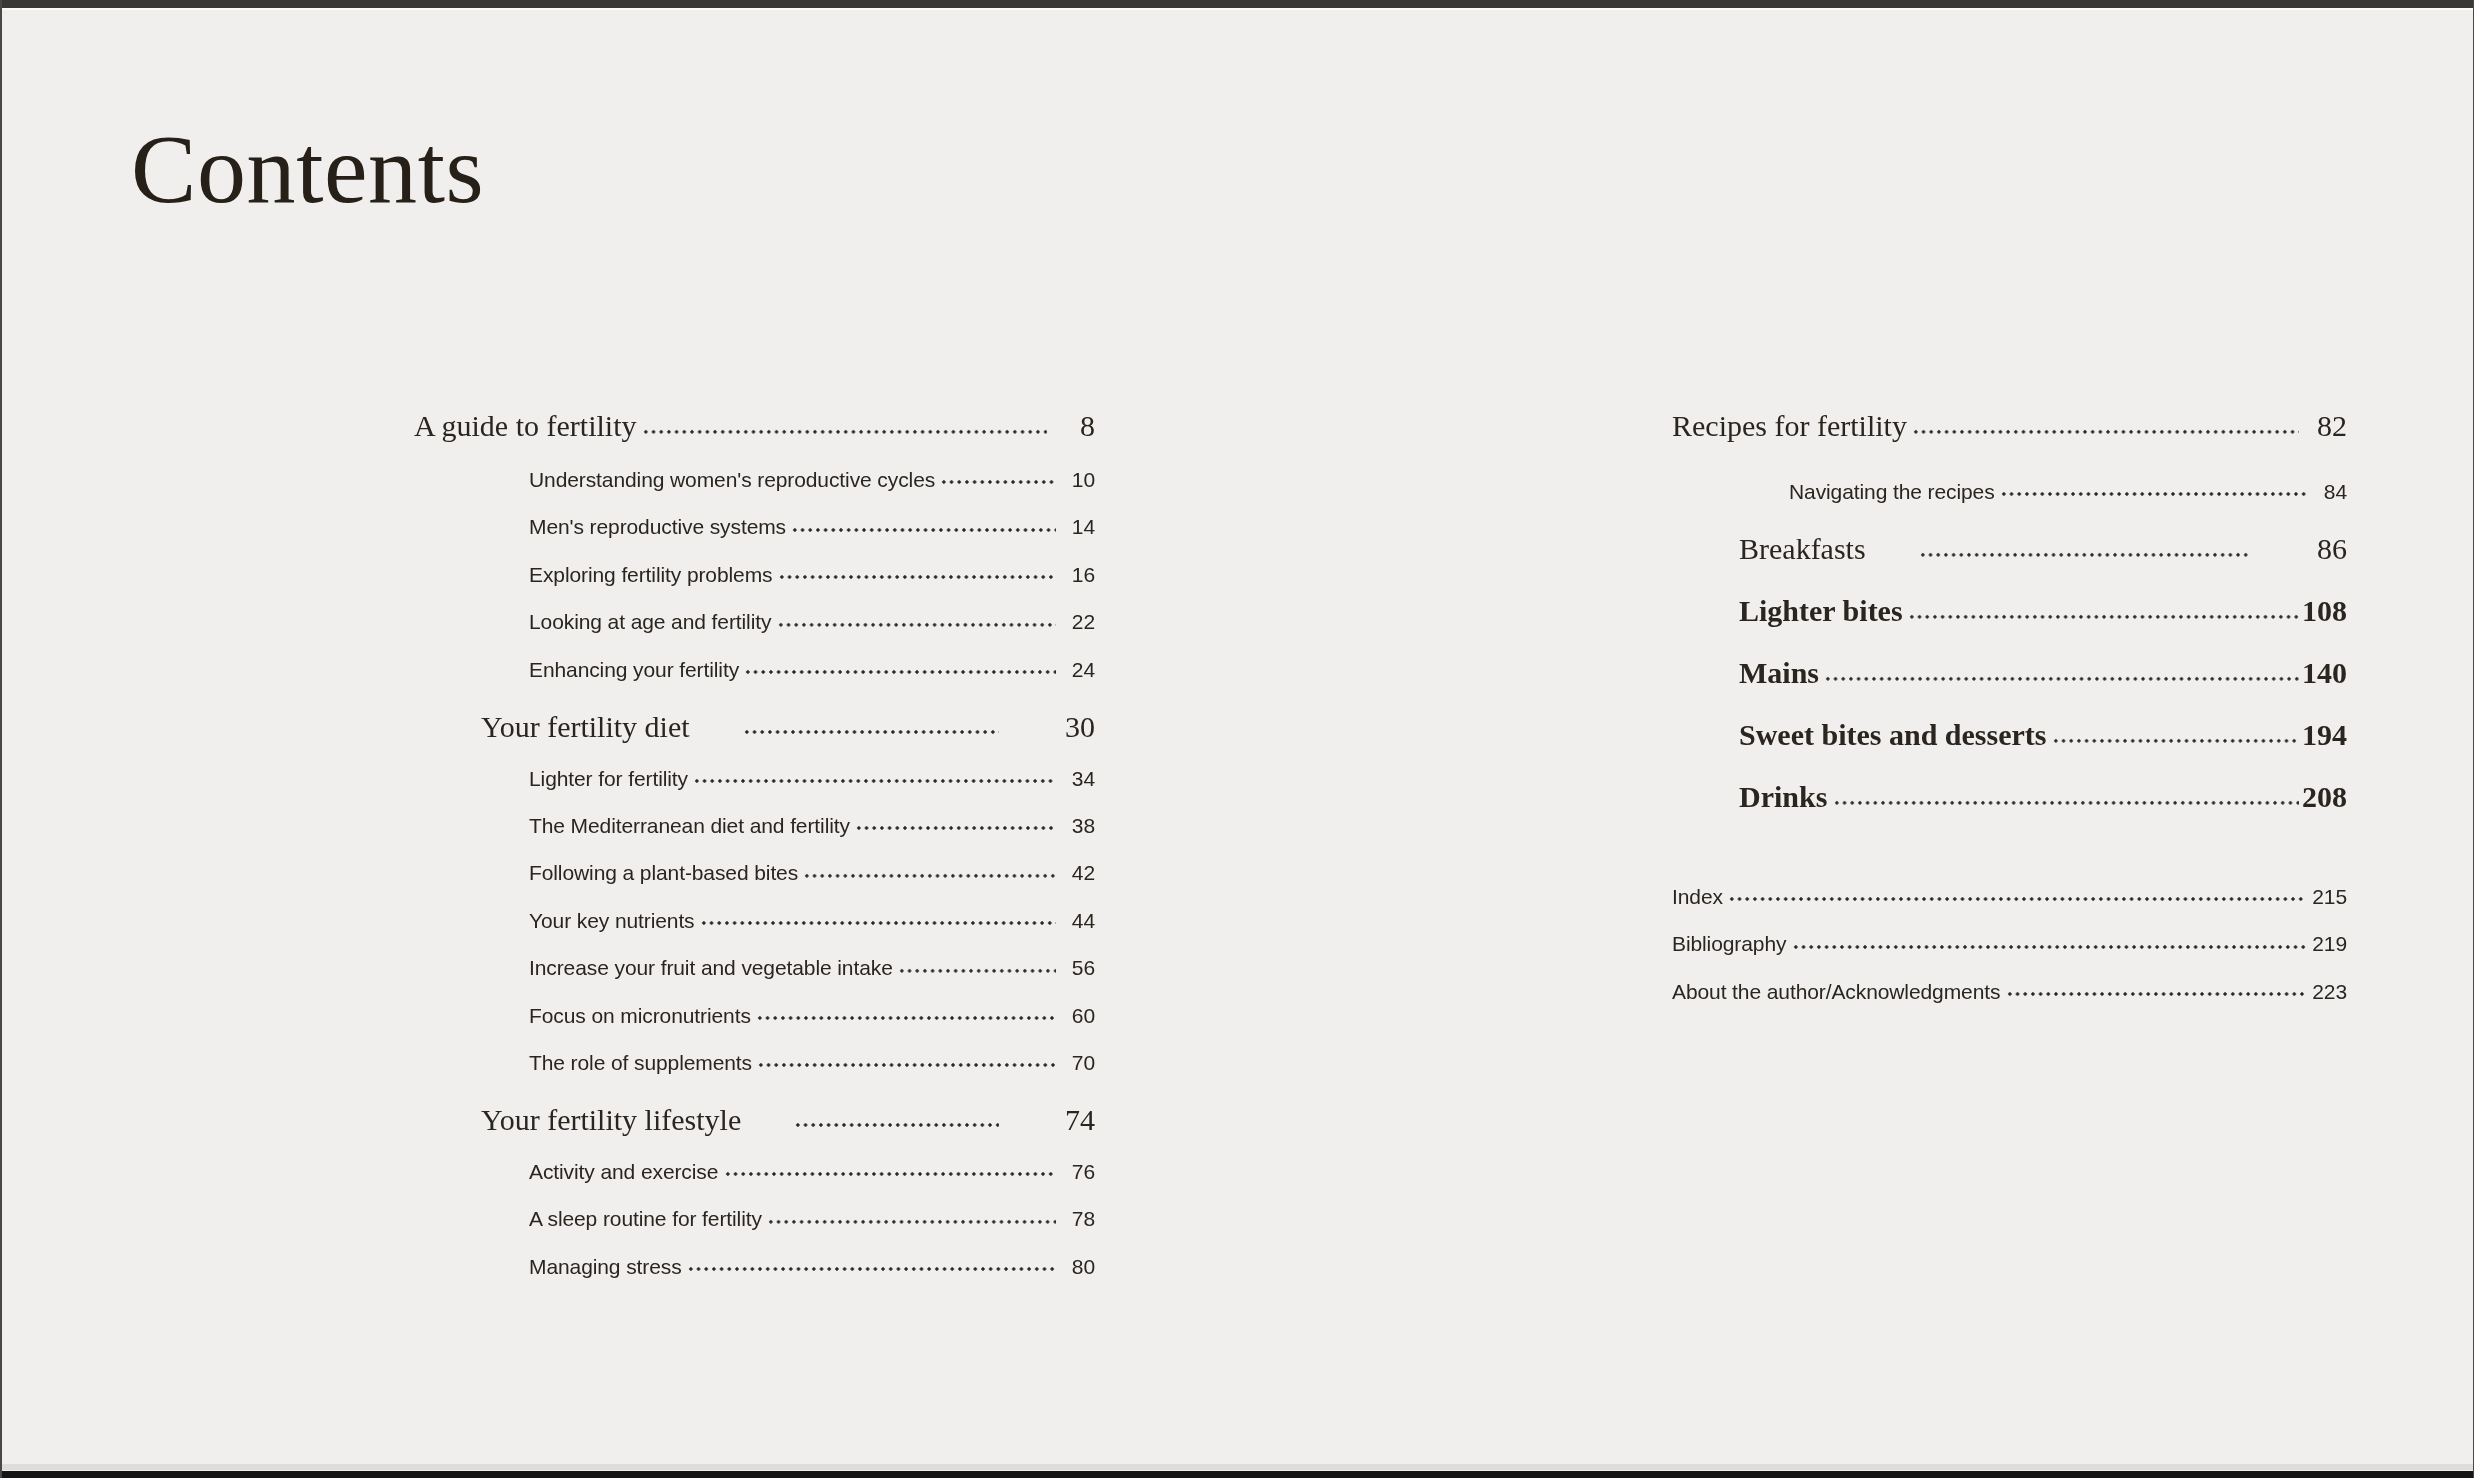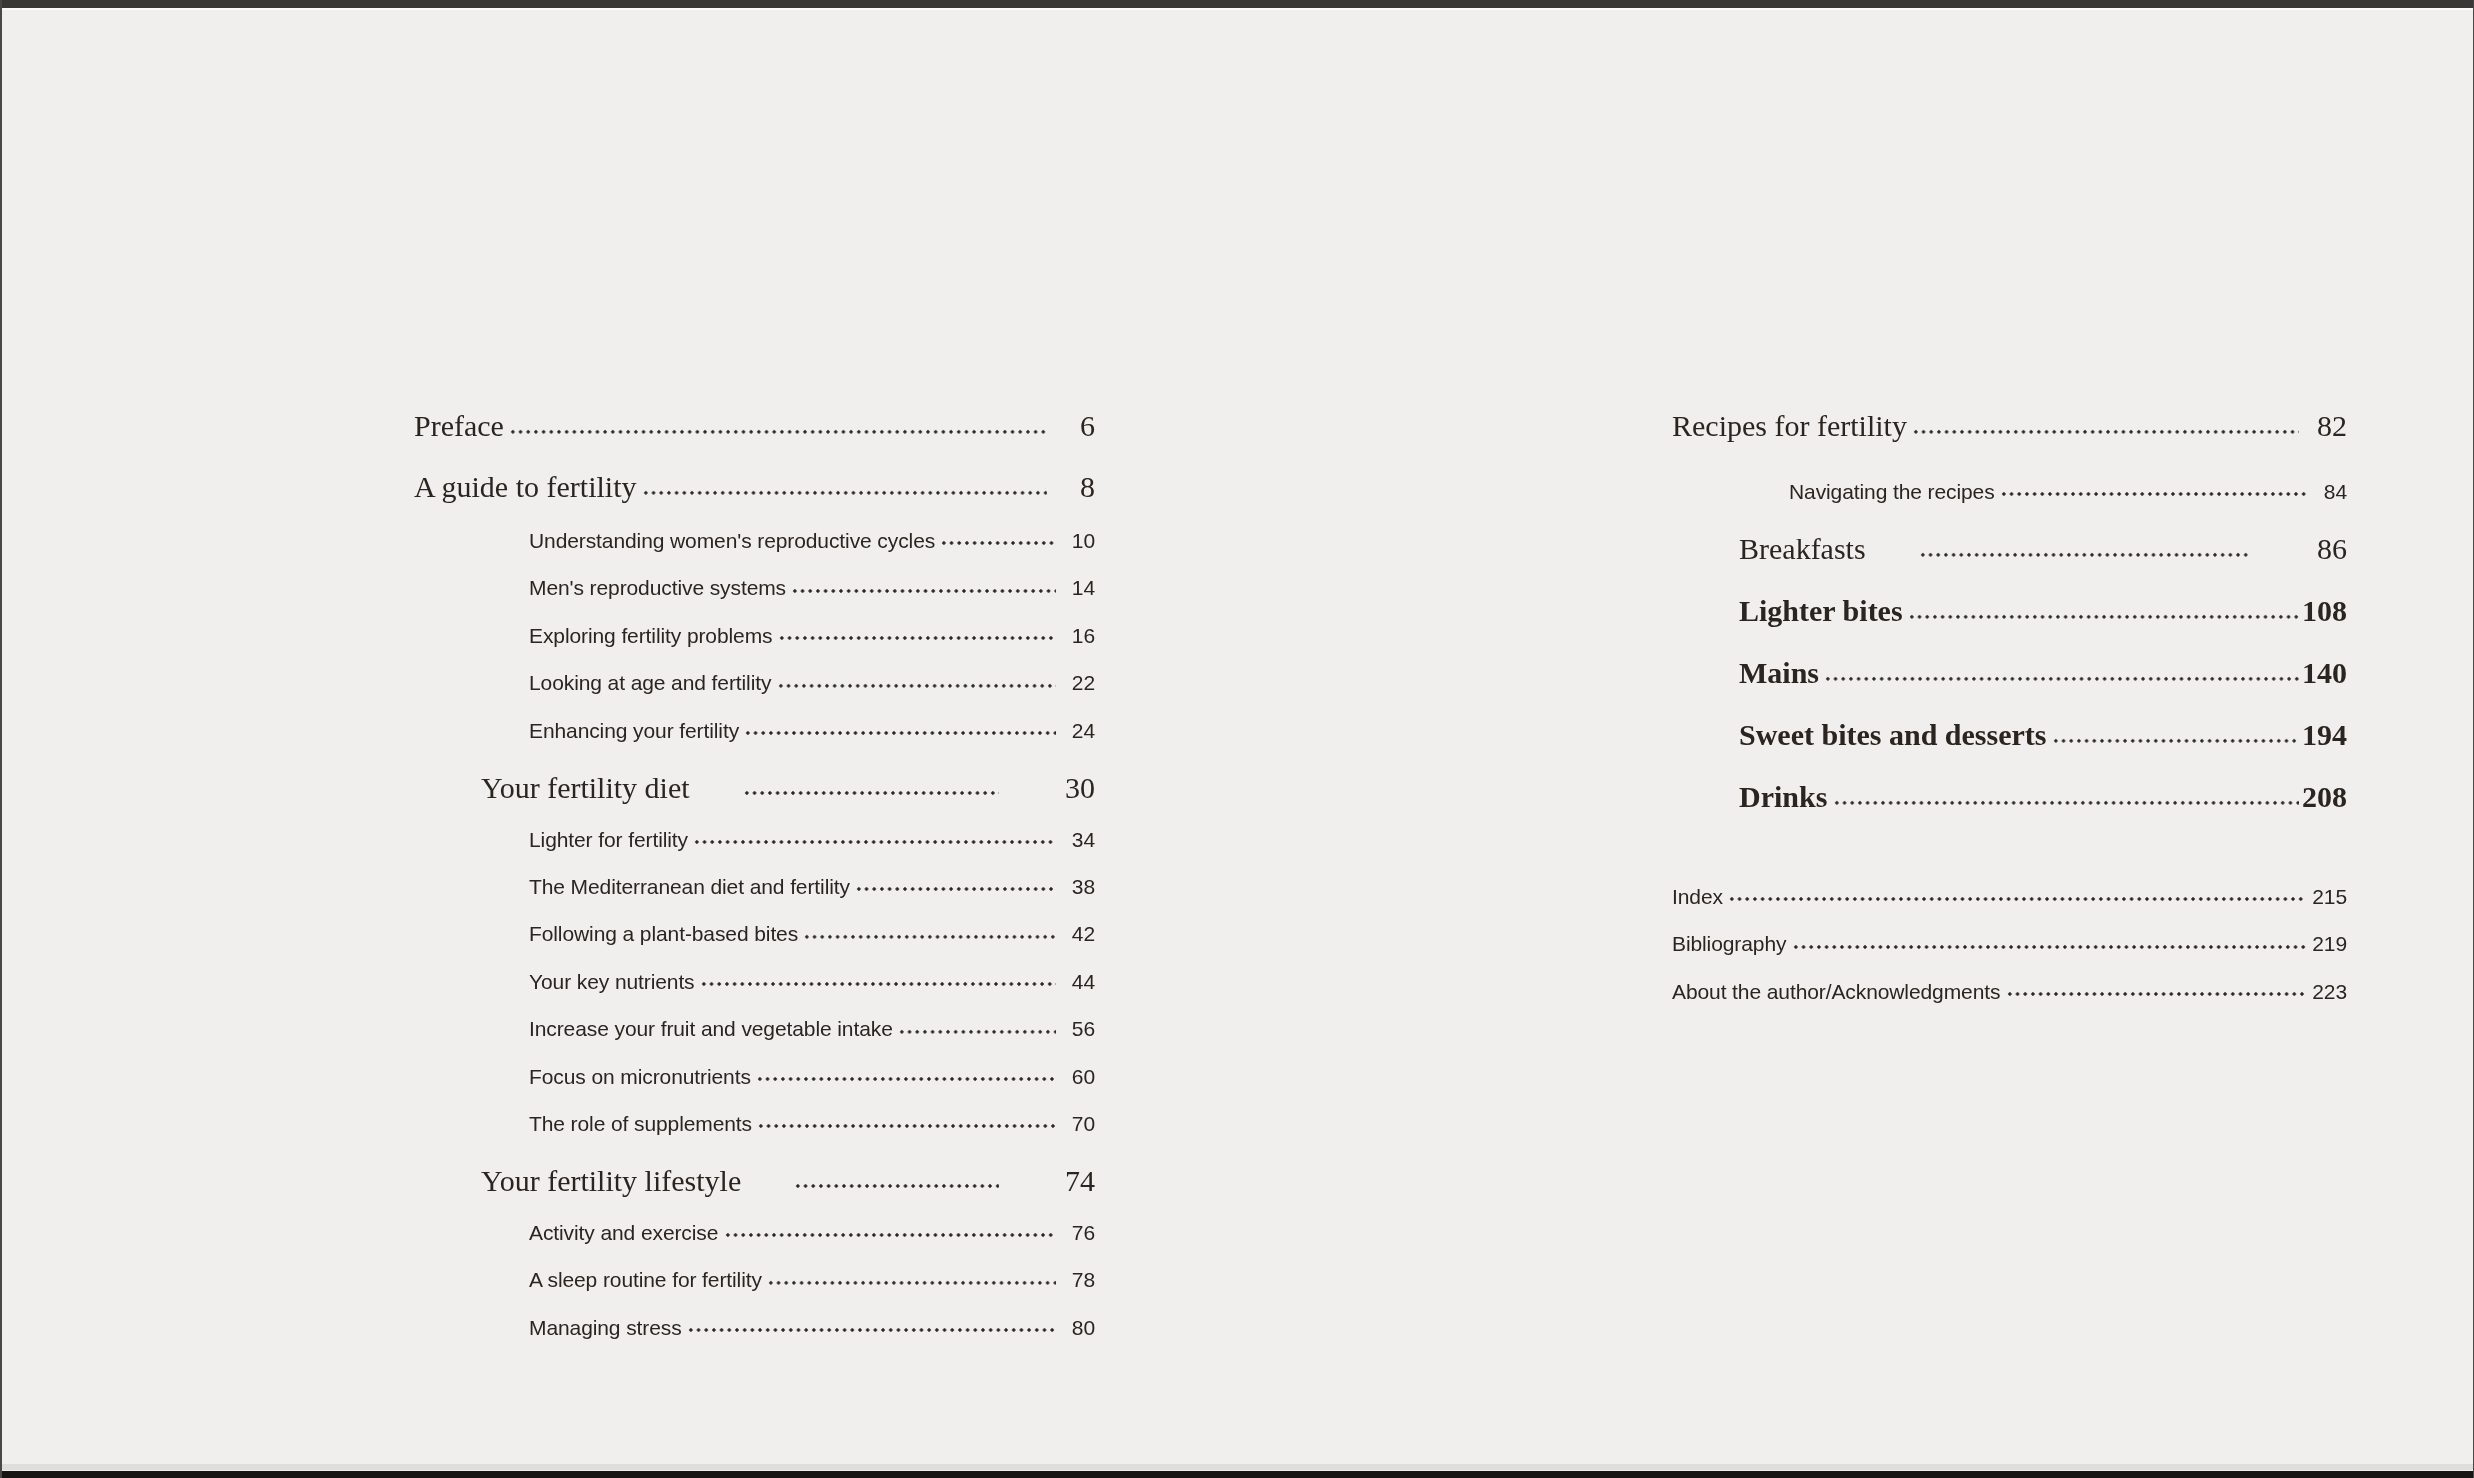--- a/index.html
+++ b/index.html
@@ -103,27 +103,23 @@
   .variant-sub .pagenum   { min-width: 39px; }
   .variant-plain .pagenum { min-width: 41px; }
 </style>
 </head>
 <body>
 
 <div class="spread">
   <div class="edge edge-top"></div>
   <div class="edge edge-top-highlight"></div>
 
+  <h1 class="title">Contents</h1>
 
   <div class="col col-left" id="col-left">
-      <div class="row variant-chapter">
-        <span class="label">Preface</span>
-        <span class="leader"></span>
-        <span class="pagenum">6</span>
-      </div>
       <div class="row variant-chapter">
         <span class="label">A guide to fertility</span>
         <span class="leader"></span>
         <span class="pagenum">8</span>
       </div>
       <div class="row variant-sub">
         <span class="label">Understanding women's reproductive cycles</span>
         <span class="leader"></span>
         <span class="pagenum">10</span>
       </div>

